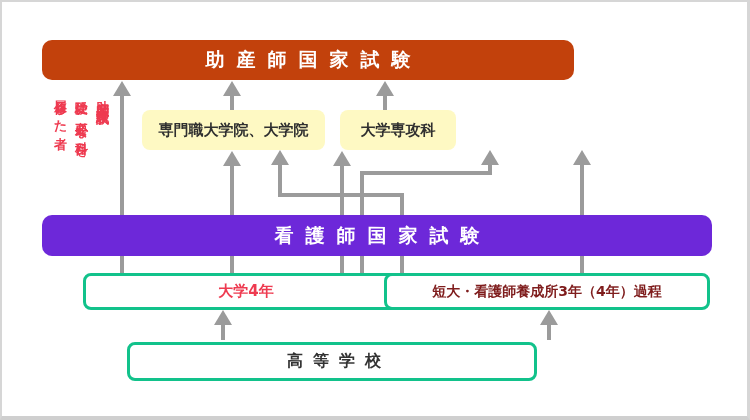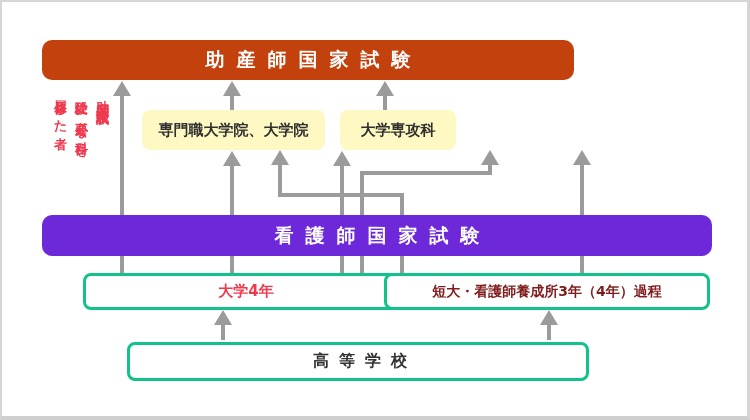--- a/index.html
+++ b/index.html
@@ -85,21 +85,21 @@
     margin-left: 39px;
   }
   .route-jc {
     left: 382px; top: 271px;
     width: 326px; height: 37px;
     color: #7f1d1d;
     font-size: 14px;
   }
   .route-hs {
     left: 125px; top: 340px;
-    width: 462px; height: 39px;
+    width: 410px; height: 39px;
     color: #333333;
     font-size: 16px;
     letter-spacing: 10px;
     padding-left: 14px;
     align-items: center;
   }
 
   .side-note {
     position: absolute;
     left: 48px; top: 88px;

